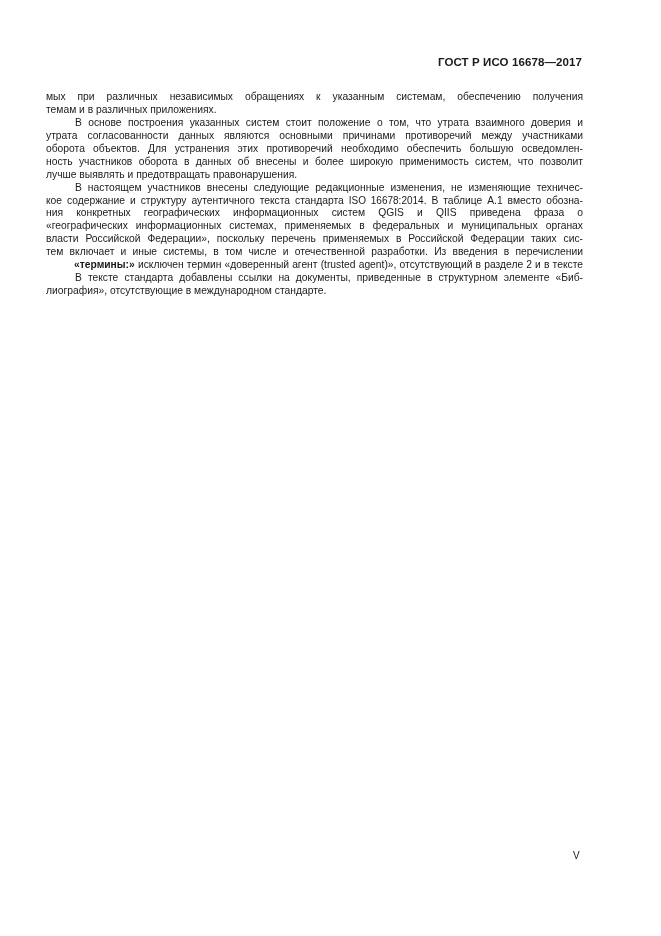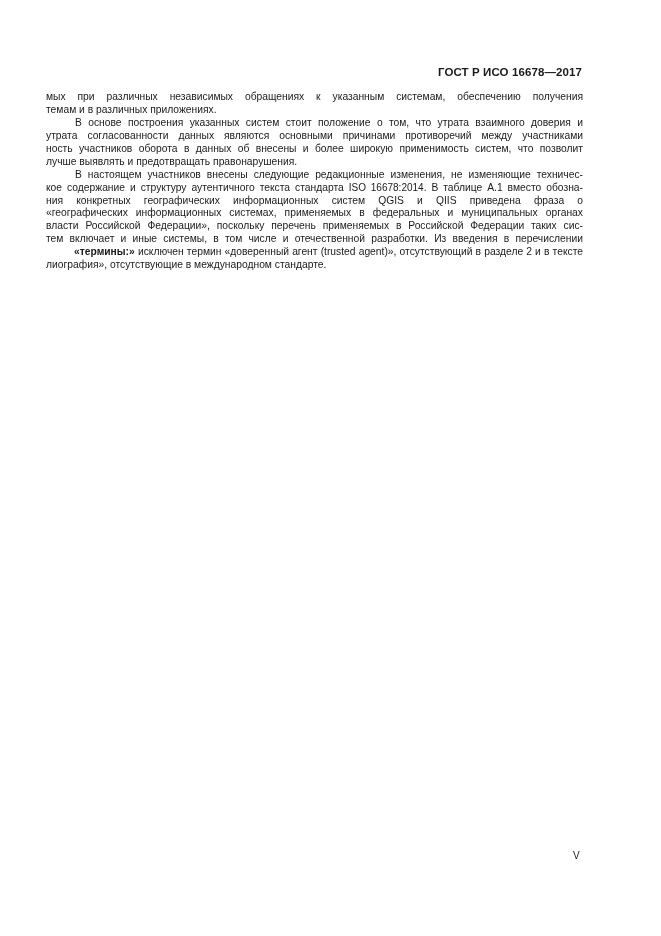--- a/index.html
+++ b/index.html
@@ -3,21 +3,21 @@
 <meta charset="utf-8">
 <style>
   html, body { margin: 0; padding: 0; }
   body {
     width: 661px; height: 936px; background: #ffffff;
     position: relative; overflow: hidden;
     font-family: "Liberation Sans", "DejaVu Sans", sans-serif;
     color: #1a1a1a;
   }
   .header {
-    position: absolute; top: 66px; right: 79px;
+    position: absolute; top: 56px; right: 79px;
     font-size: 11.5px; font-weight: bold; letter-spacing: 0.1px;
   }
   .content {
     position: absolute; left: 46px; top: 91px; width: 537px;
     font-size: 10.3px; line-height: 12.95px;
   }
   .line {
     display: block; white-space: nowrap; text-align: justify;
     text-align-last: justify; height: 12.95px;
   }
@@ -36,30 +36,32 @@
 <div class="header">ГОСТ Р ИСО 16678—2017</div>
 
 <div class="content">
   <div>
     <span class="line">мых при различных независимых обращениях к указанным системам, обеспечению получения</span>
     <span class="line last">темам и в различных приложениях.</span>
   </div>
   <div>
     <span class="line indent">В основе построения указанных систем стоит положение о том, что утрата взаимного доверия и</span>
     <span class="line">утрата согласованности данных являются основными причинами противоречий между участниками</span>
+    <span class="line">оборота объектов. Для устранения этих противоречий необходимо обеспечить большую осведомлен-</span>
     <span class="line">ность участников оборота в данных об внесены и более широкую применимость систем, что позволит</span>
     <span class="line last">лучше выявлять и предотвращать правонарушения.</span>
   </div>
   <div>
     <span class="line indent">В настоящем участников внесены следующие редакционные изменения, не изменяющие техничес-</span>
     <span class="line"><span>кое содержание и структуру аутентичного текста стандарта</span> <span class="small">ISO 16678:2014</span><span>. В таблице А.1 вместо обозна-</span></span>
     <span class="line">ния конкретных географических информационных систем QGIS и QIIS приведена фраза о</span>
     <span class="line">«географических информационных системах, применяемых в федеральных и муниципальных органах</span>
     <span class="line">власти Российской Федерации», поскольку перечень применяемых в Российской Федерации таких сис-</span>
     <span class="line">тем включает и иные системы, в том числе и отечественной разработки. Из введения в перечислении</span>
     <span class="line"><b>«термины:»</b> <span>исключен термин «доверенный агент (trusted agent)», отсутствующий в разделе 2 и в тексте</span></span>
   </div>
   <div>
+    <span class="line indent">В тексте стандарта добавлены ссылки на документы, приведенные в структурном элементе «Биб-</span>
     <span class="line last">лиография», отсутствующие в международном стандарте.</span>
   </div>
 </div>
 
 <div class="page-num">V</div>
 
 </body></html>

